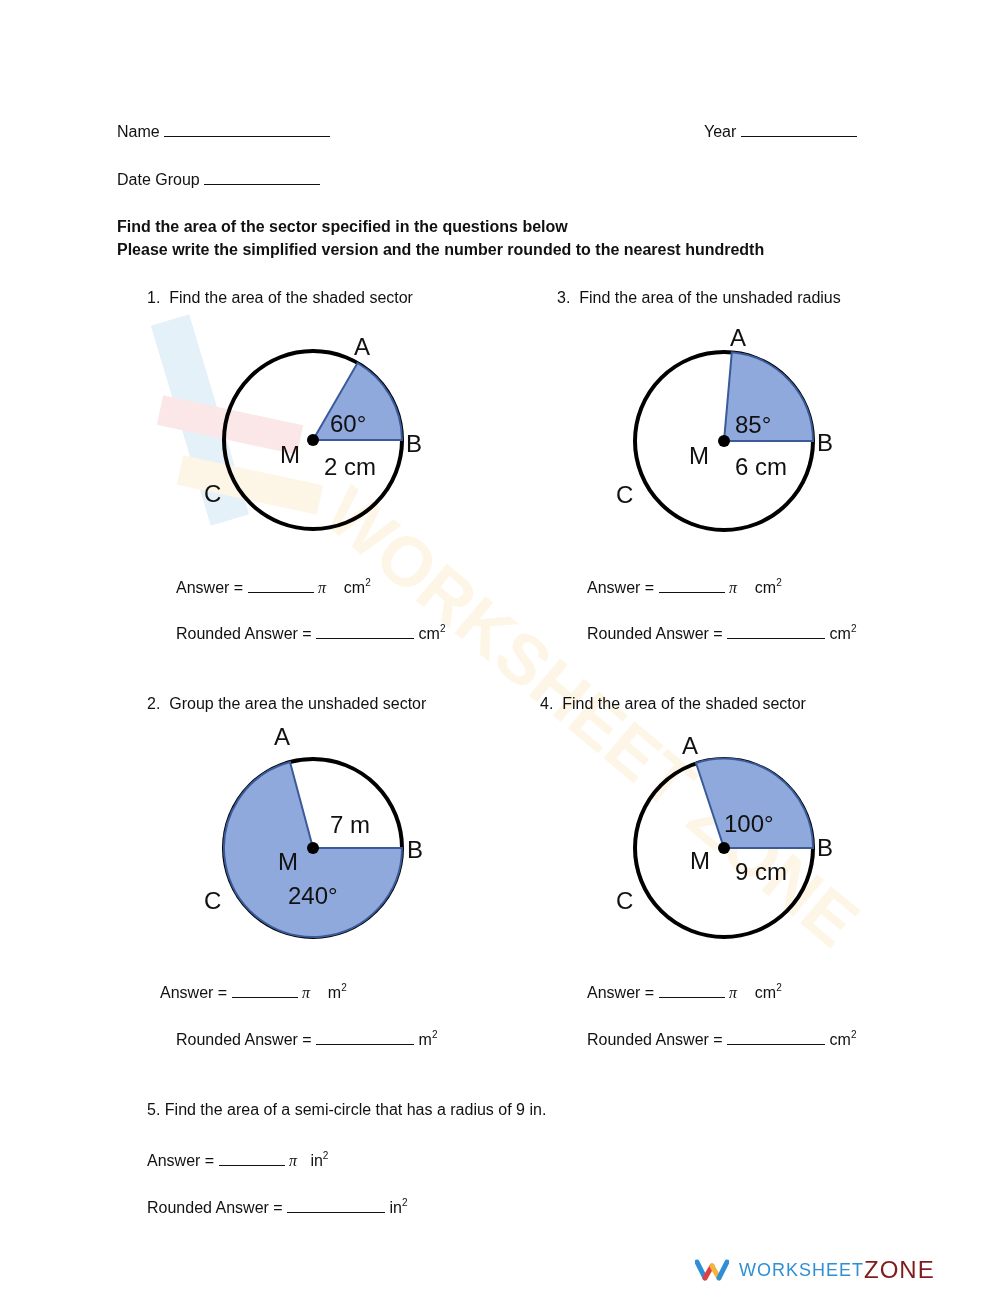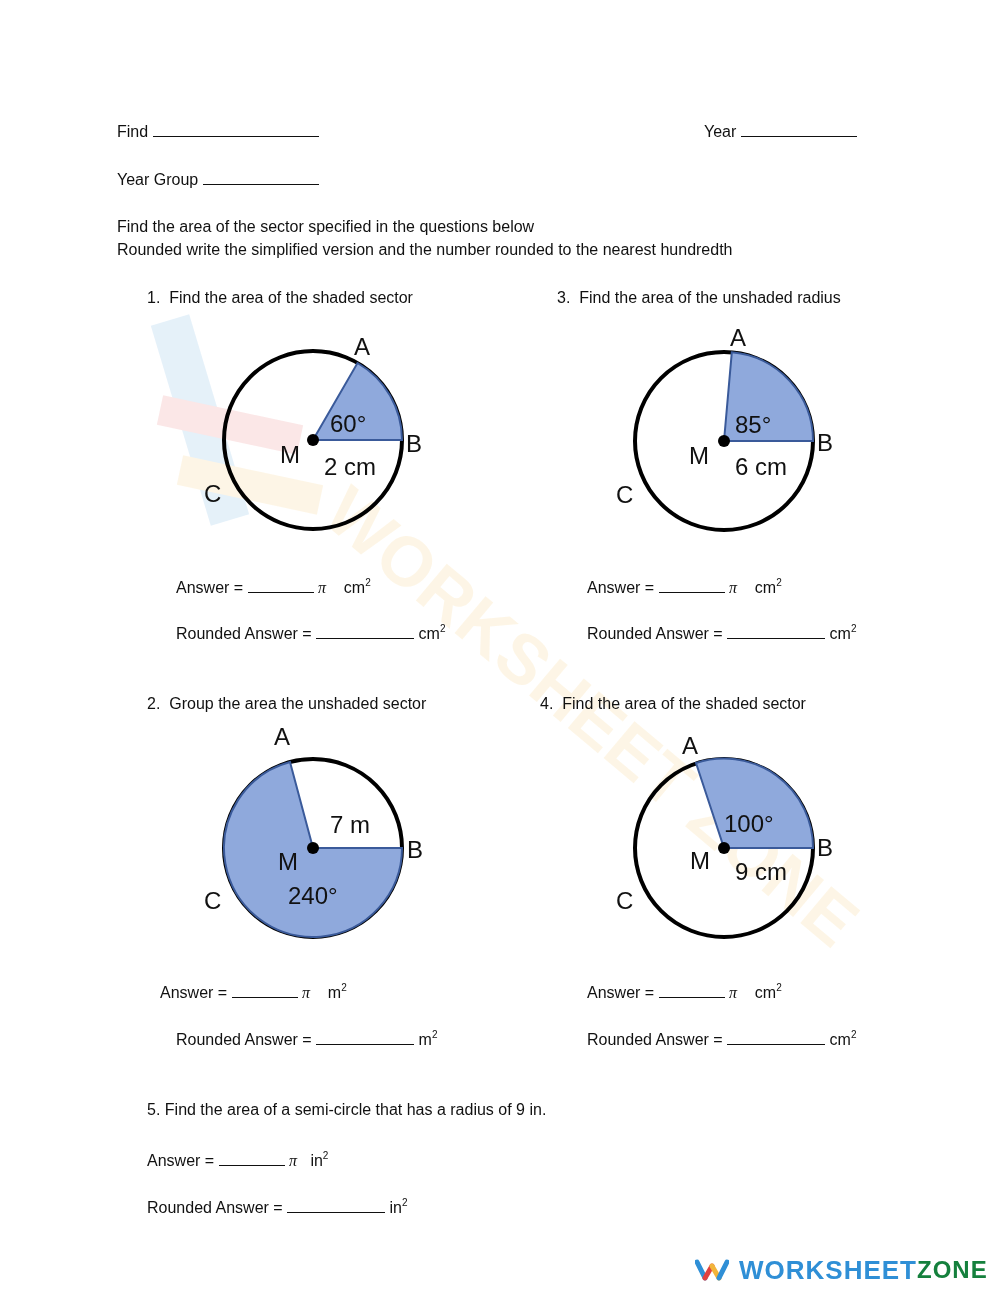--- a/index.html
+++ b/index.html
@@ -1,53 +1,53 @@
 <!DOCTYPE html>
 <html><head>
 <meta charset="utf-8">
 <style>
   html,body{margin:0;padding:0;background:#fff;}
   body{width:1000px;height:1291px;position:relative;overflow:hidden;font-family:"Liberation Sans",sans-serif;color:#111;}
   .abs{position:absolute;}
   .t16{font-size:16px;white-space:nowrap;}
-  .bold{font-weight:normal;text-align:right;}
+  .bold{font-weight:bold;text-align:right;}
   .line{display:inline-block;border-bottom:1px solid #111;height:14px;vertical-align:baseline;}
   .pi{font-family:"Liberation Serif",serif;font-style:italic;font-size:16px;}
   sup{font-size:10px;vertical-align:7px;}
   svg text{font-family:"Liberation Sans",sans-serif;font-size:24px;fill:#111;}
   .wm{position:absolute;pointer-events:none;}
   .logo{position:absolute;left:695px;top:1252px;width:305px;height:36px;display:flex;align-items:center;}
-  .logo .ws{font-weight:bold;font-size:26px;color:#2f8fd6;letter-spacing:1px;}
-  .logo .zn{font-weight:bold;font-size:24px;color:#15803d;letter-spacing:1px;}
+  .logo .ws{font-weight:normal;font-size:18px;color:#2f8fd6;letter-spacing:1px;}
+  .logo .zn{font-weight:normal;font-size:24px;color:#7f1d1d;letter-spacing:1px;}
 </style>
 </head>
 <body>
 
 <svg class="wm" width="1000" height="1291" style="left:0;top:0;opacity:0.12">
   <path d="M170 320 L230 520" stroke="#2f8fd6" stroke-width="40" fill="none"></path>
   <path d="M160 410 L300 440" stroke="#e04040" stroke-width="30" fill="none"></path>
   <path d="M180 470 L320 500" stroke="#f2b43a" stroke-width="30" fill="none"></path>
   <text x="320" y="520" transform="rotate(40 320 520)" style="font-size:70px;fill:#f2b43a;font-weight:bold">WORKSHEET ZONE</text>
 </svg>
 
 <div class="abs t16" style="left:117px;top:122px">
-  <span>Find</span>
+  <span>Name</span>
   <span class="line" style="width:166px"></span>
 </div>
 <div class="abs t16" style="left:704px;top:122px">
   <span>Year</span>
   <span class="line" style="width:116px"></span>
 </div>
 <div class="abs t16" style="left:117px;top:170px">
-  <span>Year Group</span>
+  <span>Date Group</span>
   <span class="line" style="width:116px"></span>
 </div>
 
 <div class="abs t16 bold" style="left:117px;top:218px">Find the area of the sector specified in the questions below</div>
-<div class="abs t16 bold" style="left:117px;top:241px">Rounded write the simplified version and the number rounded to the nearest hundredth</div>
+<div class="abs t16 bold" style="left:117px;top:241px">Please write the simplified version and the number rounded to the nearest hundredth</div>
 
 <div class="abs t16" style="left:147px;top:289px">
   <span>1.</span>&nbsp;&nbsp;<span>Find the area of the shaded sector</span>
 </div>
 <svg class="abs" style="left:180px;top:320px" width="260" height="220">
   <circle cx="133" cy="120" r="89" fill="none" stroke="#000" stroke-width="4"></circle>
   <path d="M133 120 L222 120 A89 89 0 0 0 177.5 43 Z" fill="#8fa9dc" stroke="#3a5a9a" stroke-width="2"></path>
   <circle cx="133" cy="120" r="6" fill="#000"></circle>
   <text x="174" y="35">A</text>
   <text x="226" y="132">B</text>

